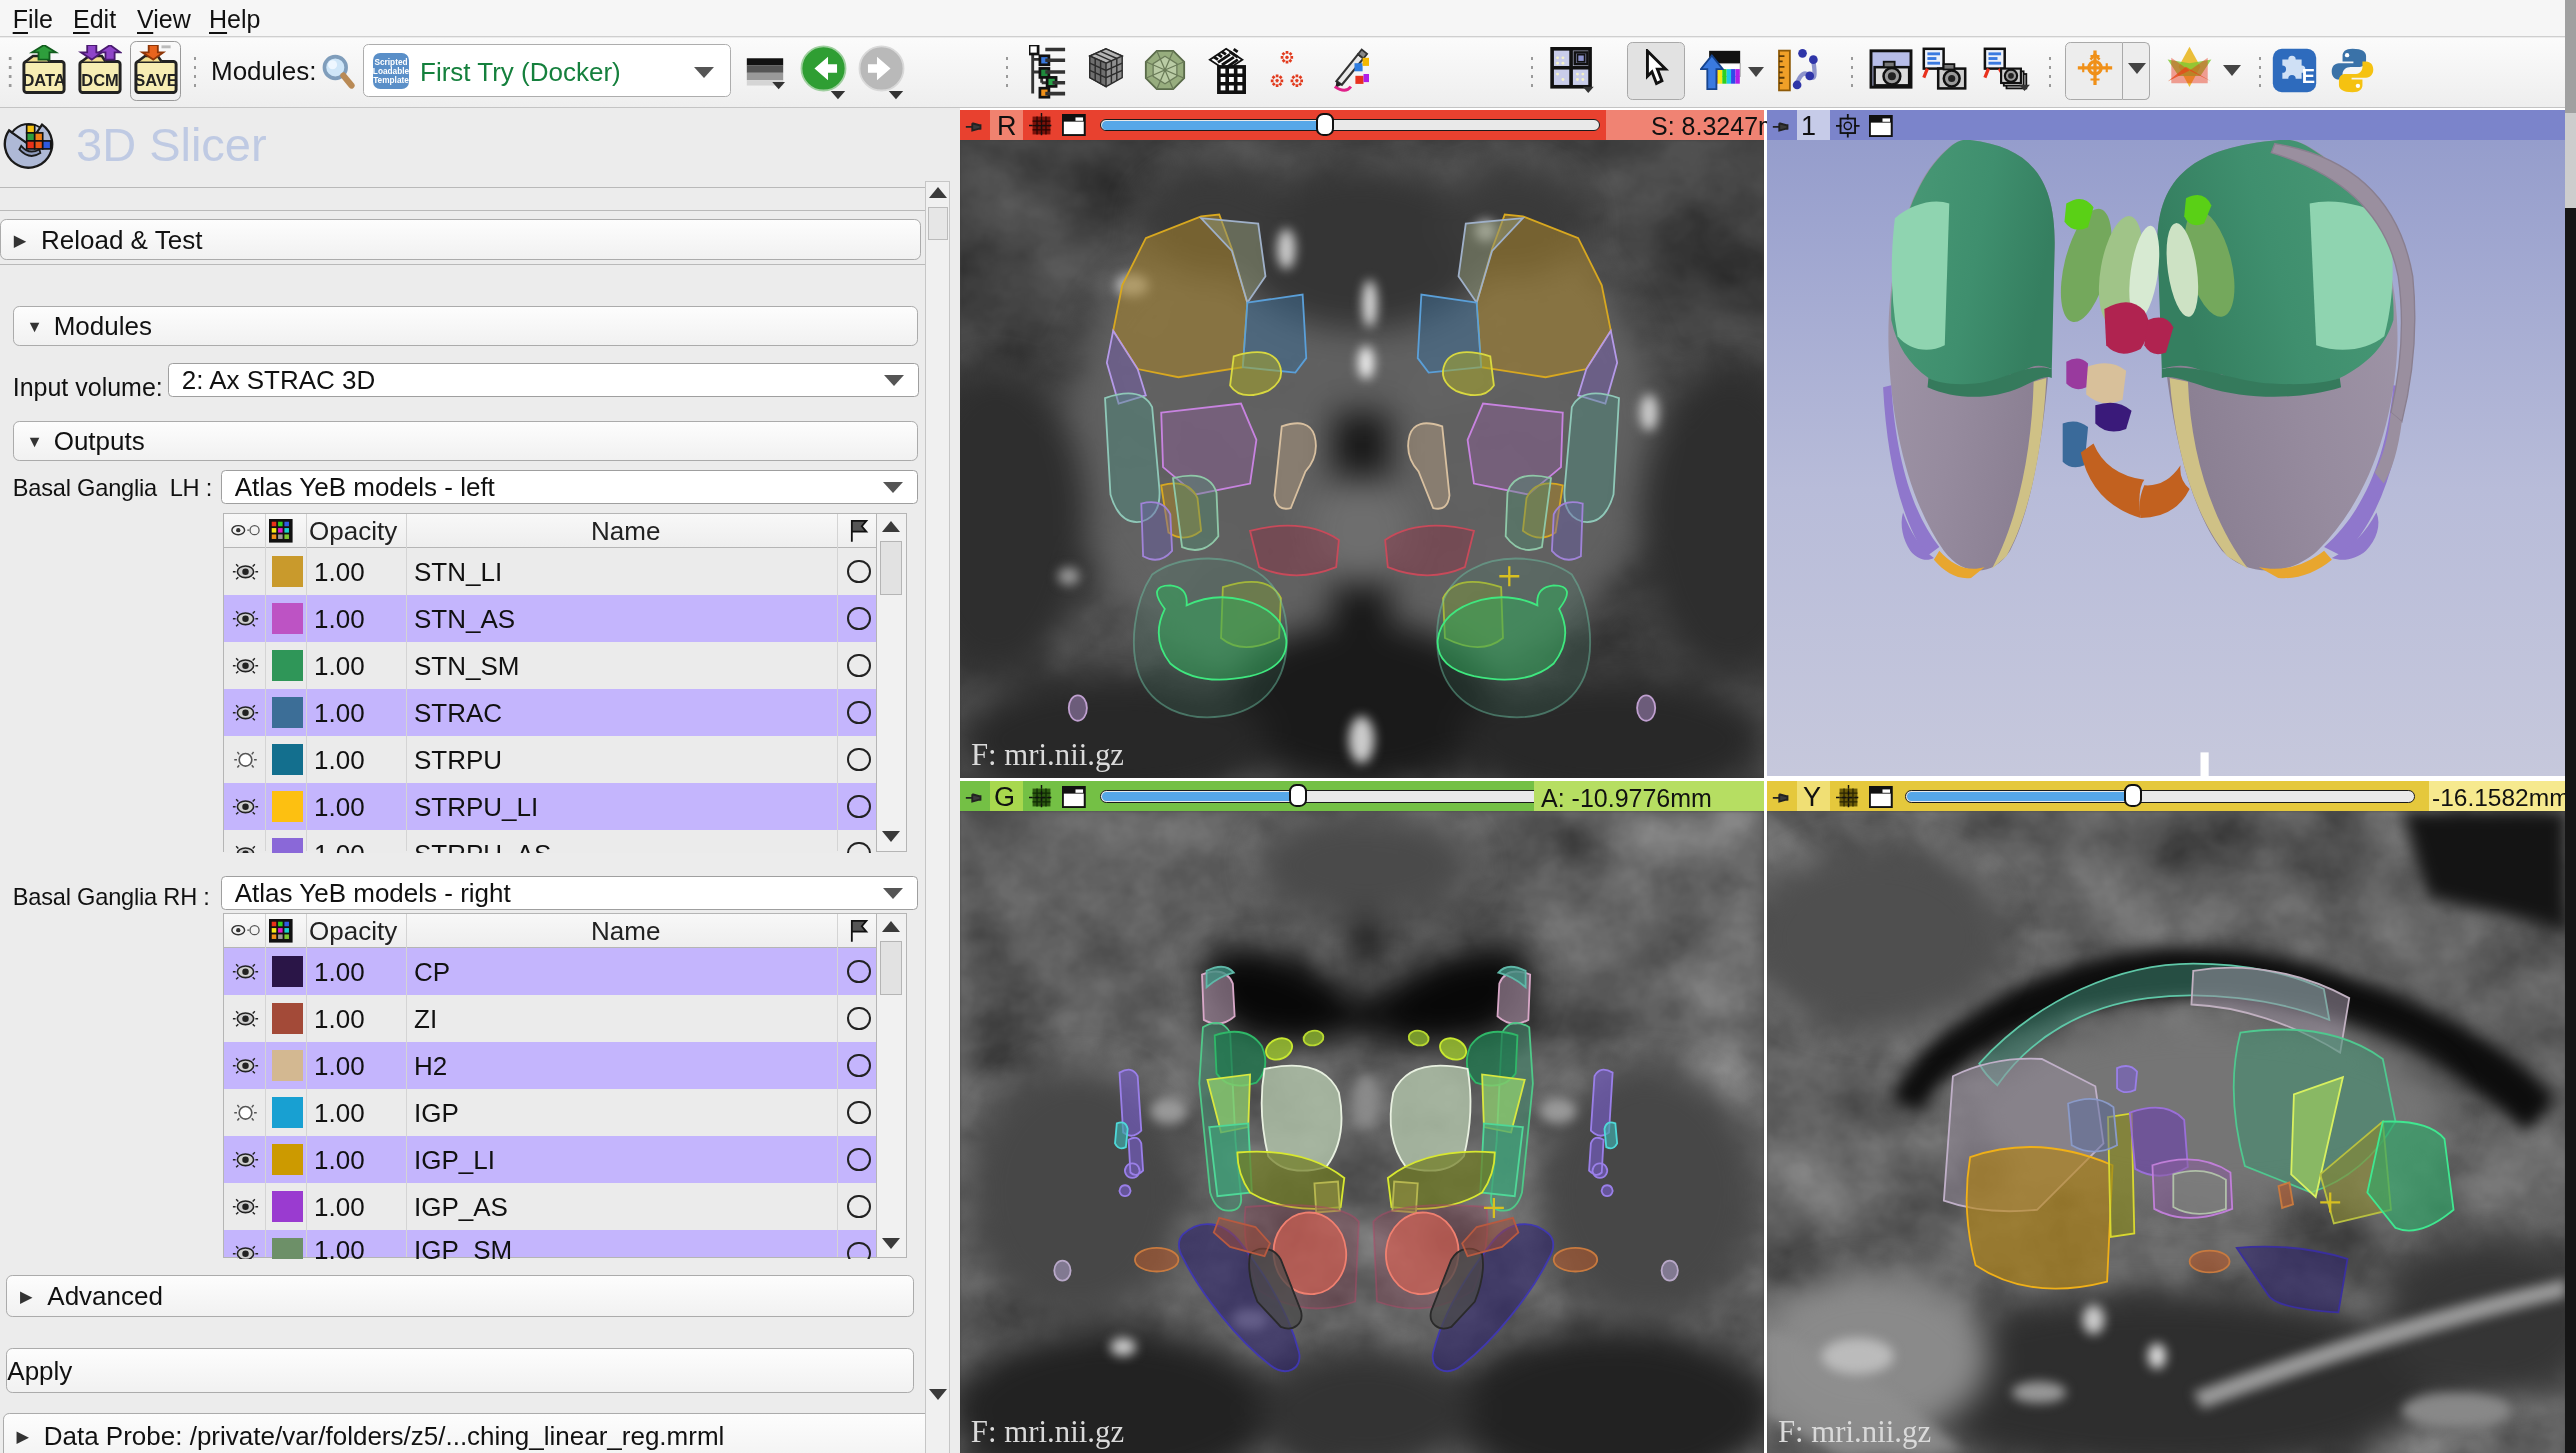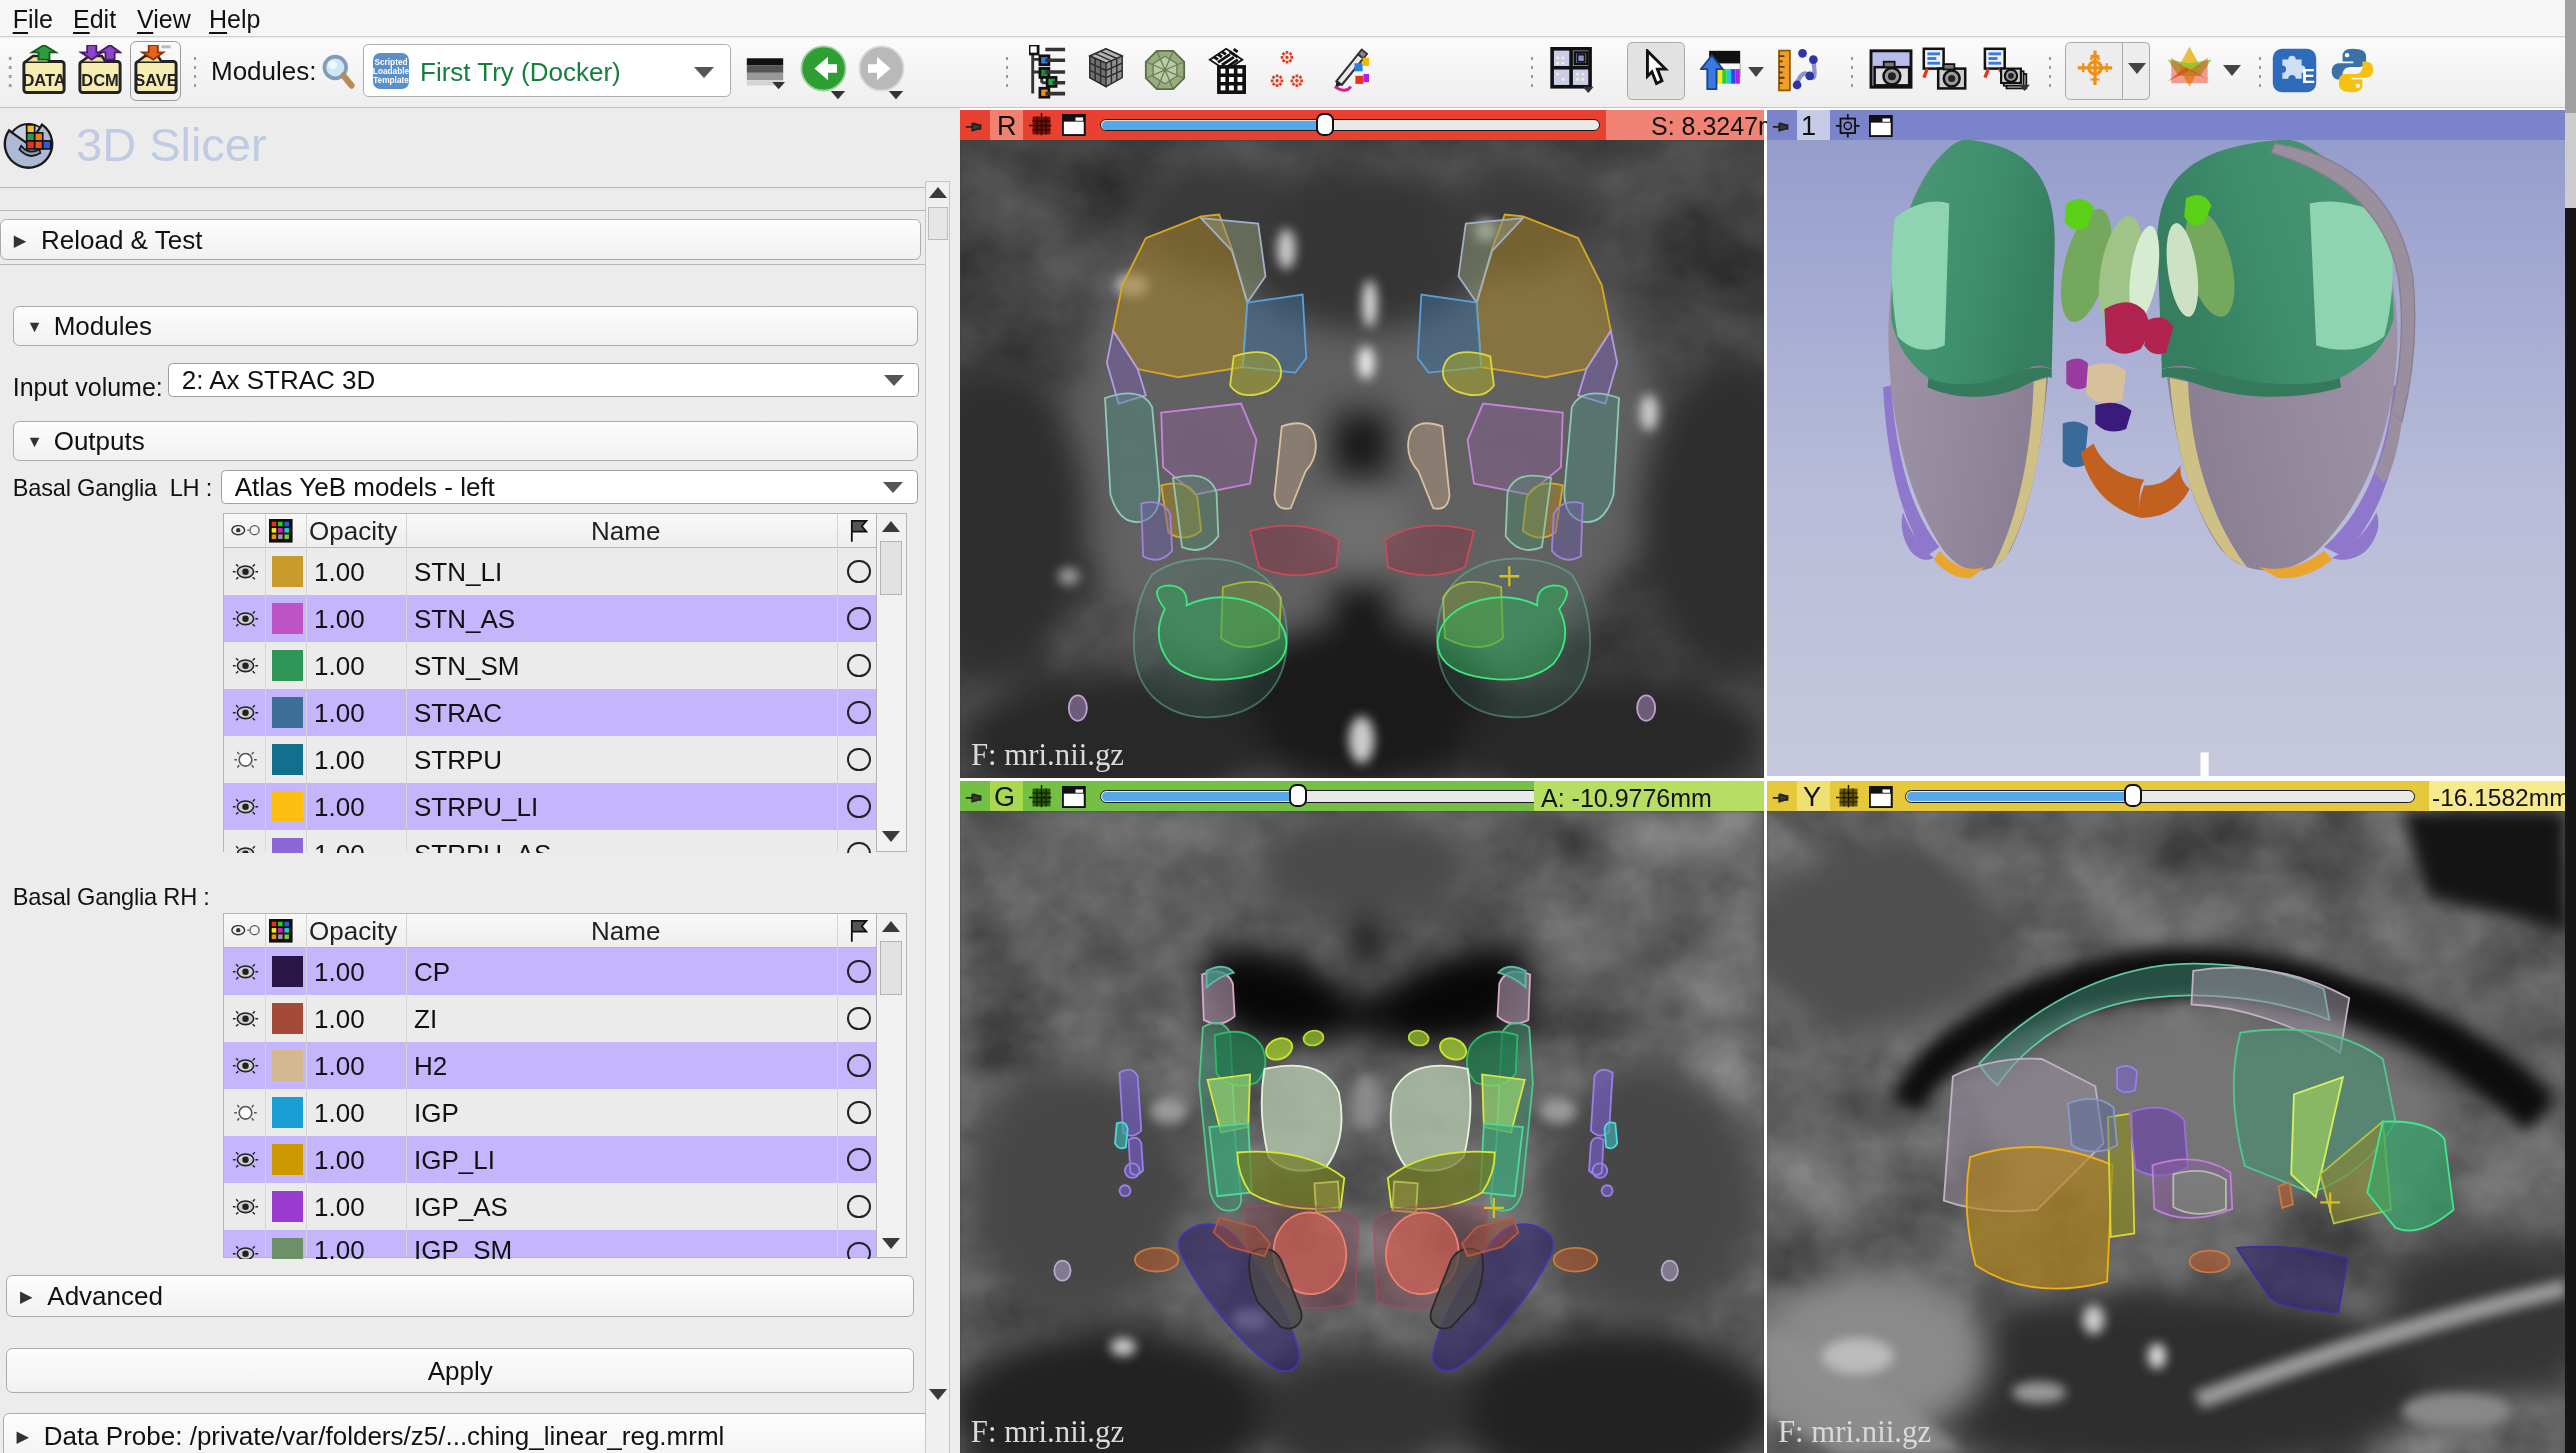--- a/index.html
+++ b/index.html
@@ -489,20 +489,24 @@
         <div class="vgrid2" style="left:182px;"></div>
         <div class="vgrid2" style="left:613px;"></div>
       <div class="tscroll">
         <div class="arr-up abs" style="left:4.5px; top:7.3px;"></div>
         <div class="abs" style="left:2.7px; top:27px; width:22.7px; height:54px; background:#e2e2e2; border:0.9px solid #b5b5b5;"></div>
         <div class="arr-dn abs" style="left:4.5px; top:317px;"></div>
       </div>
     </div>
 
     <div class="flabel" style="left:12.7px; top:776px;">Basal Ganglia RH :</div>
+    <div class="combo" style="left:221px; top:768px; width:697px; height:34px;">
+      <span class="ctext">Atlas YeB models - right</span>
+        <span class="carrow"></span>
+    </div>
 
     <div class="mtable" id="table2" style="top:805px; height:345px;">
       <div class="hdr">
         <svg class="abs" style="left:7.3px; top:8.2px;" width="29" height="16.3" viewBox="0 0 32 18">
           <ellipse cx="8" cy="9" rx="7" ry="5" fill="none" stroke="#333" stroke-width="1.6"></ellipse>
             <circle cx="8" cy="9" r="2.4" fill="#333"></circle>
           <path d="M18 9 h2 M21 9 a5 5 0 0 1 10 0 a5 5 0 0 1 -10 0" stroke="#555" stroke-width="1.4" fill="none"></path>
         </svg>
         <svg class="abs" style="left:45px; top:5.4px;" width="23.6" height="23.6" viewBox="0 0 26 26">
           <rect x="0" y="0" width="26" height="26" fill="#111"></rect>
@@ -613,21 +617,21 @@
         <div class="abs" style="left:2.7px; top:27px; width:22.7px; height:54px; background:#e2e2e2; border:0.9px solid #b5b5b5;"></div>
         <div class="arr-dn abs" style="left:4.5px; top:324px;"></div>
       </div>
     </div>
 
     <div class="collaps" style="left:6.3px; top:1167px; width:908px; height:42px;">
       <span class="tri">▶</span>
         <span class="lbl">Advanced</span>
     </div>
 
-    <div class="collaps" style="left:6.3px; top:1240px; width:908px; height:45px; text-align:center; line-height:44px;">Apply</div>
+    <div class="collaps" style="left:6.3px; top:1240px; width:908px; height:45px; line-height:44px;">Apply</div>
 
     <div class="collaps" style="left:2.7px; top:1305px; width:935px; height:54px; border-bottom-left-radius:0; border-bottom-right-radius:0;">
       <span class="tri" style="top:22px;">▶</span>
       <span class="lbl" style="top:22px;">Data Probe: /private/var/folders/z5/...ching_linear_reg.mrml</span>
     </div>
 
     <div id="pscroll">
       <div class="arr-up abs" style="left:2.7px; top:4.5px;"></div>
       <div class="abs" style="left:1.8px; top:25px; width:20px; height:33px; background:#e6e6e6; border:0.9px solid #bbb;"></div>
       <div class="arr-dn abs" style="left:2.7px; top:1207px;"></div>

